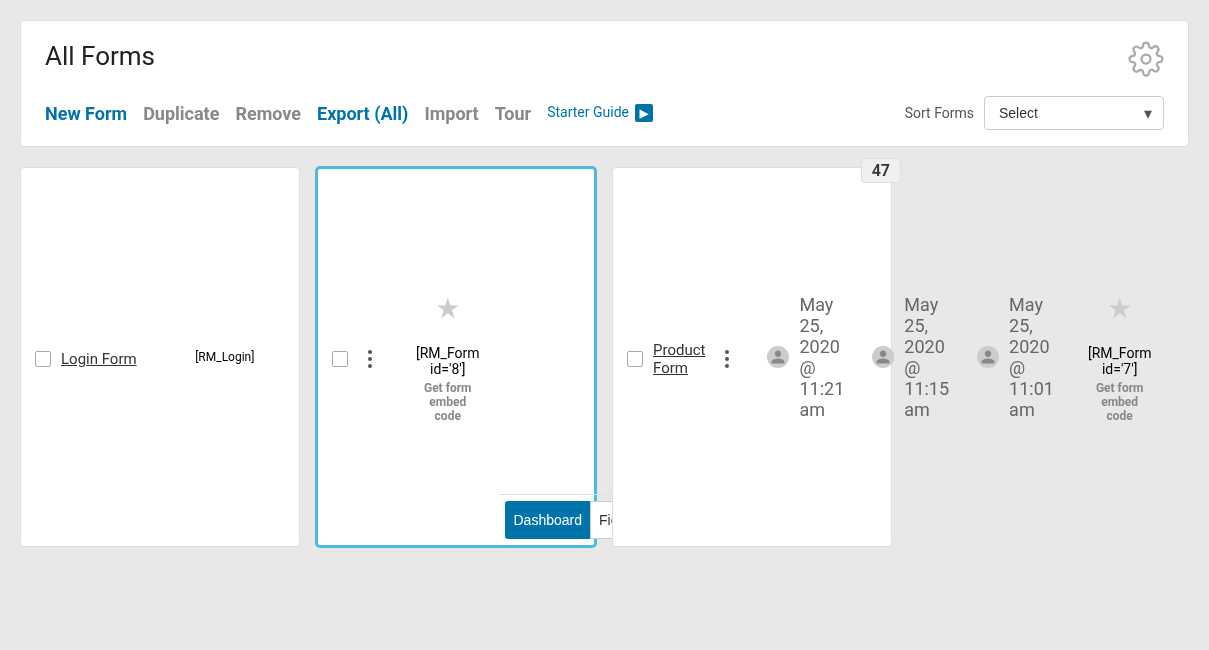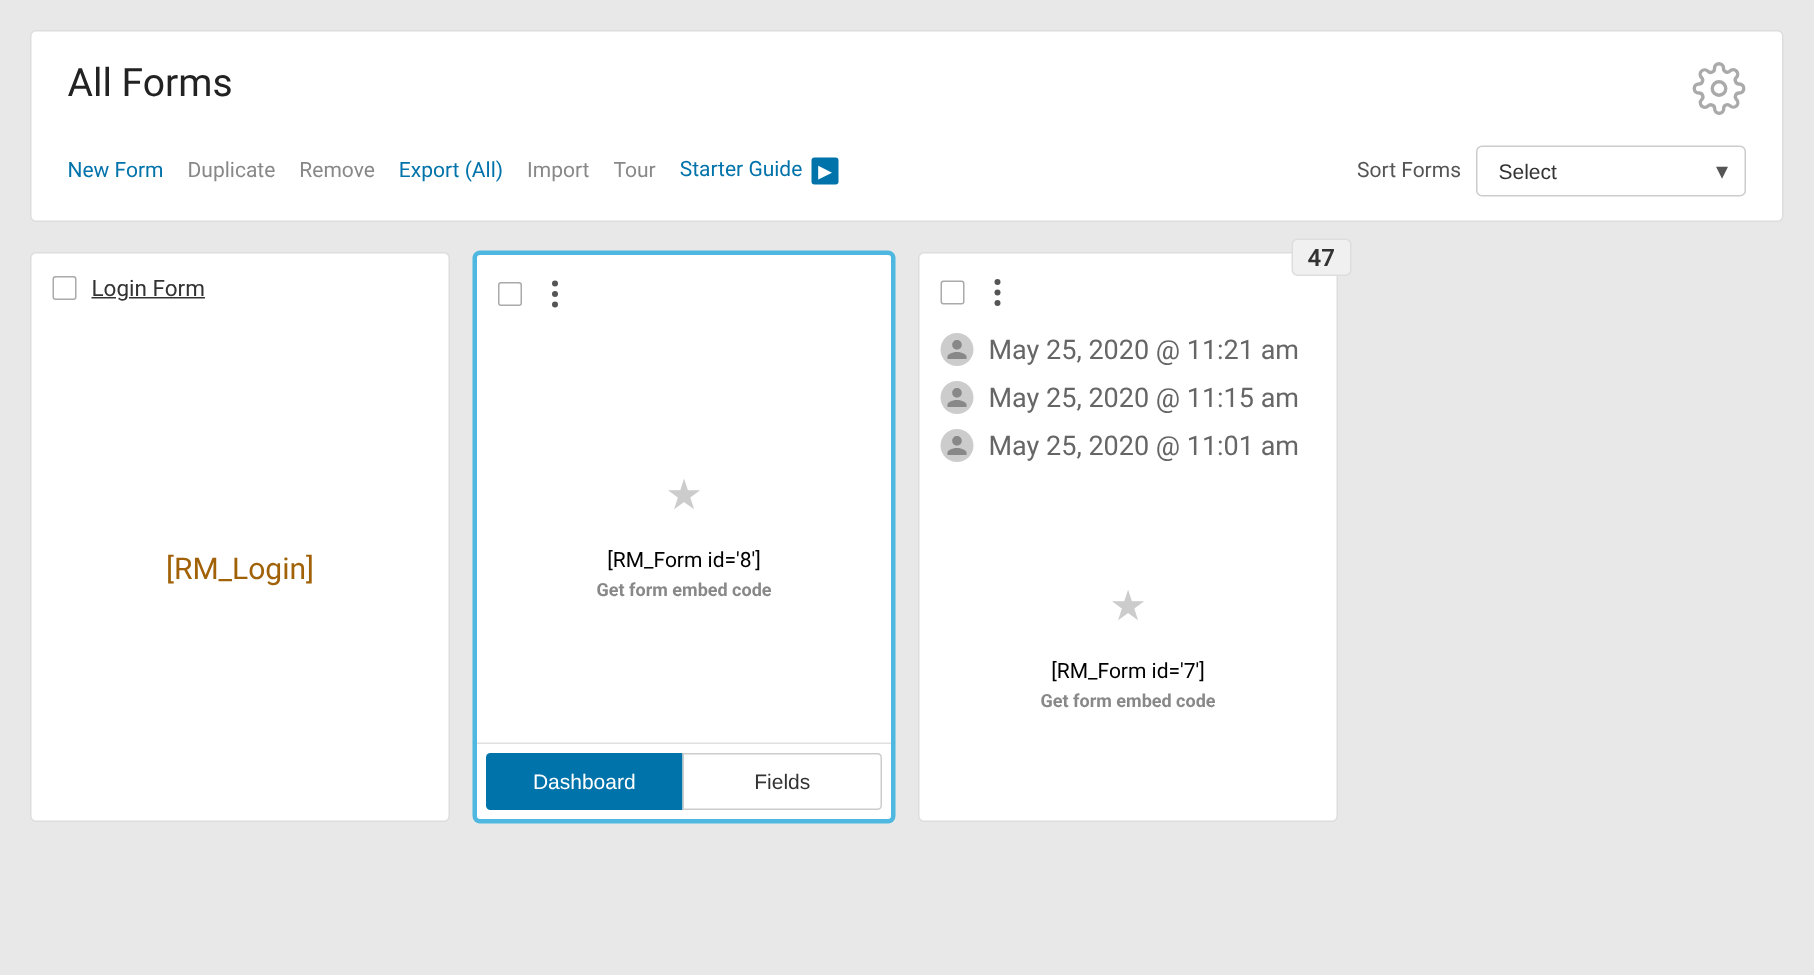--- a/index.html
+++ b/index.html
@@ -39,21 +39,22 @@
     .toolbar {
       display: flex;
       align-items: center;
       gap: 16px;
       flex-wrap: wrap;
     }
     .toolbar-link {
       color: #0073aa;
       text-decoration: none;
       cursor: pointer;
-      font-size: 14px;
+      font-size: 18px;
+      font-weight: bold;
     }
     .toolbar-link.muted { color: #888; }
     .starter-guide-btn {
       display: inline-flex;
       align-items: flex-start;
       gap: 6px;
       color: #0073aa;
       cursor: pointer;
       font-size: 14px;
     }
@@ -111,21 +112,21 @@
       padding: 4px 0;
       flex-wrap: wrap;
     }
     .card {
       background: #fff;
       border: 1px solid #ddd;
       border-radius: 4px;
       width: 280px;
       min-height: 380px;
       display: flex;
-      flex-direction: column;
+      flex-direction: row;
       position: relative;
       overflow: visible;
     }
     .card.selected {
       border: 2px solid #4eb8e0;
       box-shadow: 0 0 0 1px #4eb8e0;
     }
     .card-header {
       display: flex;
       align-items: center;
@@ -212,22 +213,22 @@
       margin: 6px 0 6px 6px;
     }
     .card-action-btn.secondary {
       color: #333;
       border: 1px solid #ccc;
       border-radius: 0 3px 3px 0;
       margin: 6px 6px 6px 0;
       background: #fff;
     }
     .login-content {
-      font-size: 20px;
-      color: #a16207;
+      font-size: 12px;
+      color: #000000;
       text-align: center;
     }
     .submissions-badge {
       position: absolute;
       top: -10px;
       right: -10px;
       background: #f0f0f0;
       border: 1px solid #ddd;
       border-radius: 4px;
       padding: 2px 10px;
@@ -328,20 +329,21 @@
     <div class="card-actions">
       <button class="card-action-btn primary">Dashboard</button>
       <button class="card-action-btn secondary">Fields</button>
     </div>
   </div>
 
   <div class="card" style="position:relative;">
     <div class="submissions-badge">47</div>
     <div class="card-header">
       <div class="card-checkbox"></div>
+      <span class="card-title">Product Form</span>
       <div class="card-menu-btn">
         <div class="dot"></div>
         <div class="dot"></div>
         <div class="dot"></div>
       </div>
     </div>
     <div class="submission-row">
       <div class="avatar-icon">
         <svg viewBox="0 0 24 24">
             <path d="M12 12c2.7 0 4.8-2.1 4.8-4.8S14.7 2.4 12 2.4 7.2 4.5 7.2 7.2 9.3 12 12 12zm0 2.4c-3.2 0-9.6 1.6-9.6 4.8v2.4h19.2v-2.4c0-3.2-6.4-4.8-9.6-4.8z"></path>

